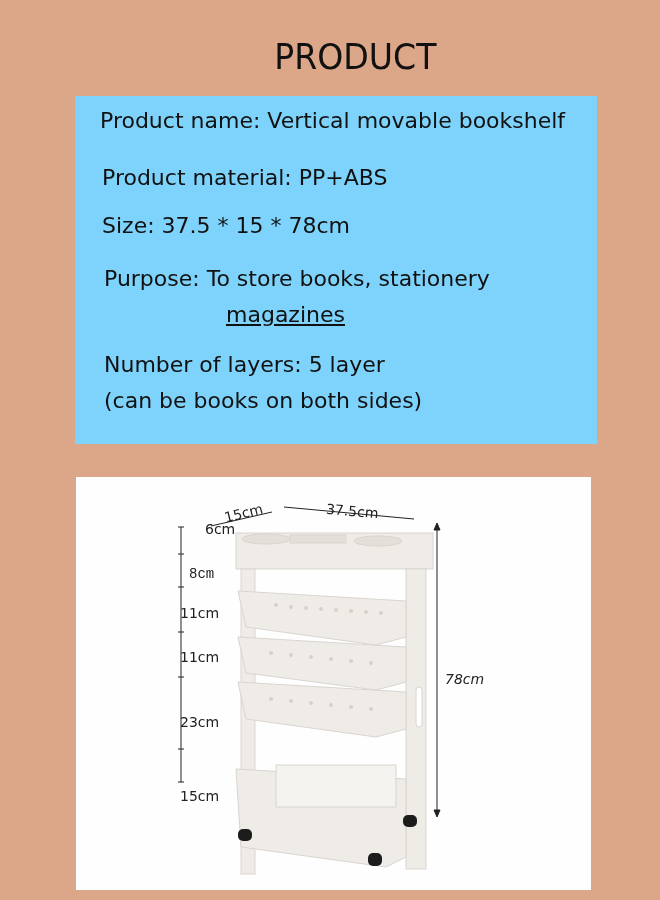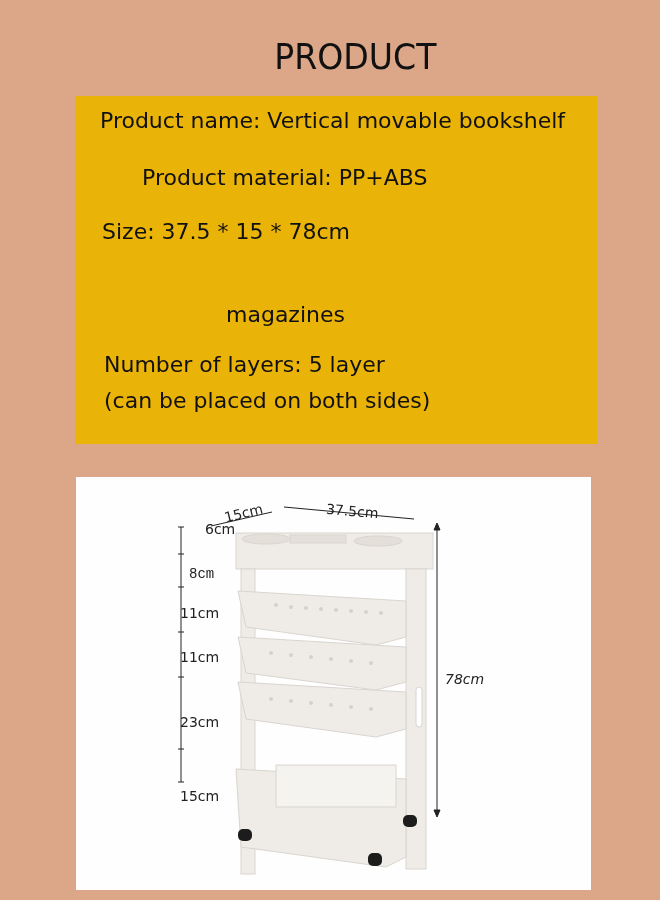--- a/index.html
+++ b/index.html
@@ -1,35 +1,36 @@
 <!DOCTYPE html>
 <html><head>
 <meta charset="utf-8">
 <style>
   html,body{margin:0;padding:0;}
   body{width:660px;height:900px;background:#dba788;position:relative;overflow:hidden;font-family:"DejaVu Sans","Liberation Sans",sans-serif;color:#111;}
   .title{position:absolute;left:0;width:660px;top:36px;text-align:center;font-size:36px;letter-spacing:0px;padding-left:55px;box-sizing:border-box;font-family:"DejaVu Sans",sans-serif;transform:scaleX(0.92);}
-  .spec-card{position:absolute;left:75px;top:96px;width:522px;height:348px;background:#eab308;}
+  .spec-card{position:absolute;left:75px;top:96px;width:522px;height:348px;background:#7dd3fc;}
   .line{position:absolute;font-size:22px;white-space:nowrap;}
   .image-card{position:absolute;left:76px;top:477px;width:515px;height:413px;background:#fefefe;}
   .dim{position:absolute;font-size:14px;color:#222;white-space:nowrap;}
   svg{position:absolute;left:0;top:0;}
 </style>
 </head>
 <body>
 
 <div class="title">PRODUCT</div>
 
 <div class="spec-card">
   <div class="line" style="left:25px;top:12px;">Product name: Vertical movable bookshelf</div>
-  <div class="line" style="left:27px;top:69px;margin-left:40px;">Product material: PP+ABS</div>
-  <div class="line" style="left:27px;top:123px;text-align:right;">Size: 37.5 * 15 * 78cm</div>
-  <div class="line" style="left:151px;top:206px;">magazines</div>
+  <div class="line" style="left:27px;top:69px;">Product material: PP+ABS</div>
+  <div class="line" style="left:27px;top:117px;text-align:right;">Size: 37.5 * 15 * 78cm</div>
+  <div class="line" style="left:29px;top:170px;">Purpose: To store books, stationery</div>
+  <div class="line" style="left:151px;top:206px;text-decoration:underline;">magazines</div>
   <div class="line" style="left:29px;top:256px;">Number of layers: 5 layer</div>
-  <div class="line" style="left:29px;top:292px;">(can be placed on both sides)</div>
+  <div class="line" style="left:29px;top:292px;">(can be books on both sides)</div>
 </div>
 
 <div class="image-card">
   <svg width="515" height="413" viewBox="0 0 515 413">
 
     <g stroke="#222" stroke-width="1" fill="#222">
       <line x1="36" y1="44" x2="2000" y2="44" stroke="none"></line>
 
       <line x1="135" y1="49" x2="196" y2="35"></line>
 

